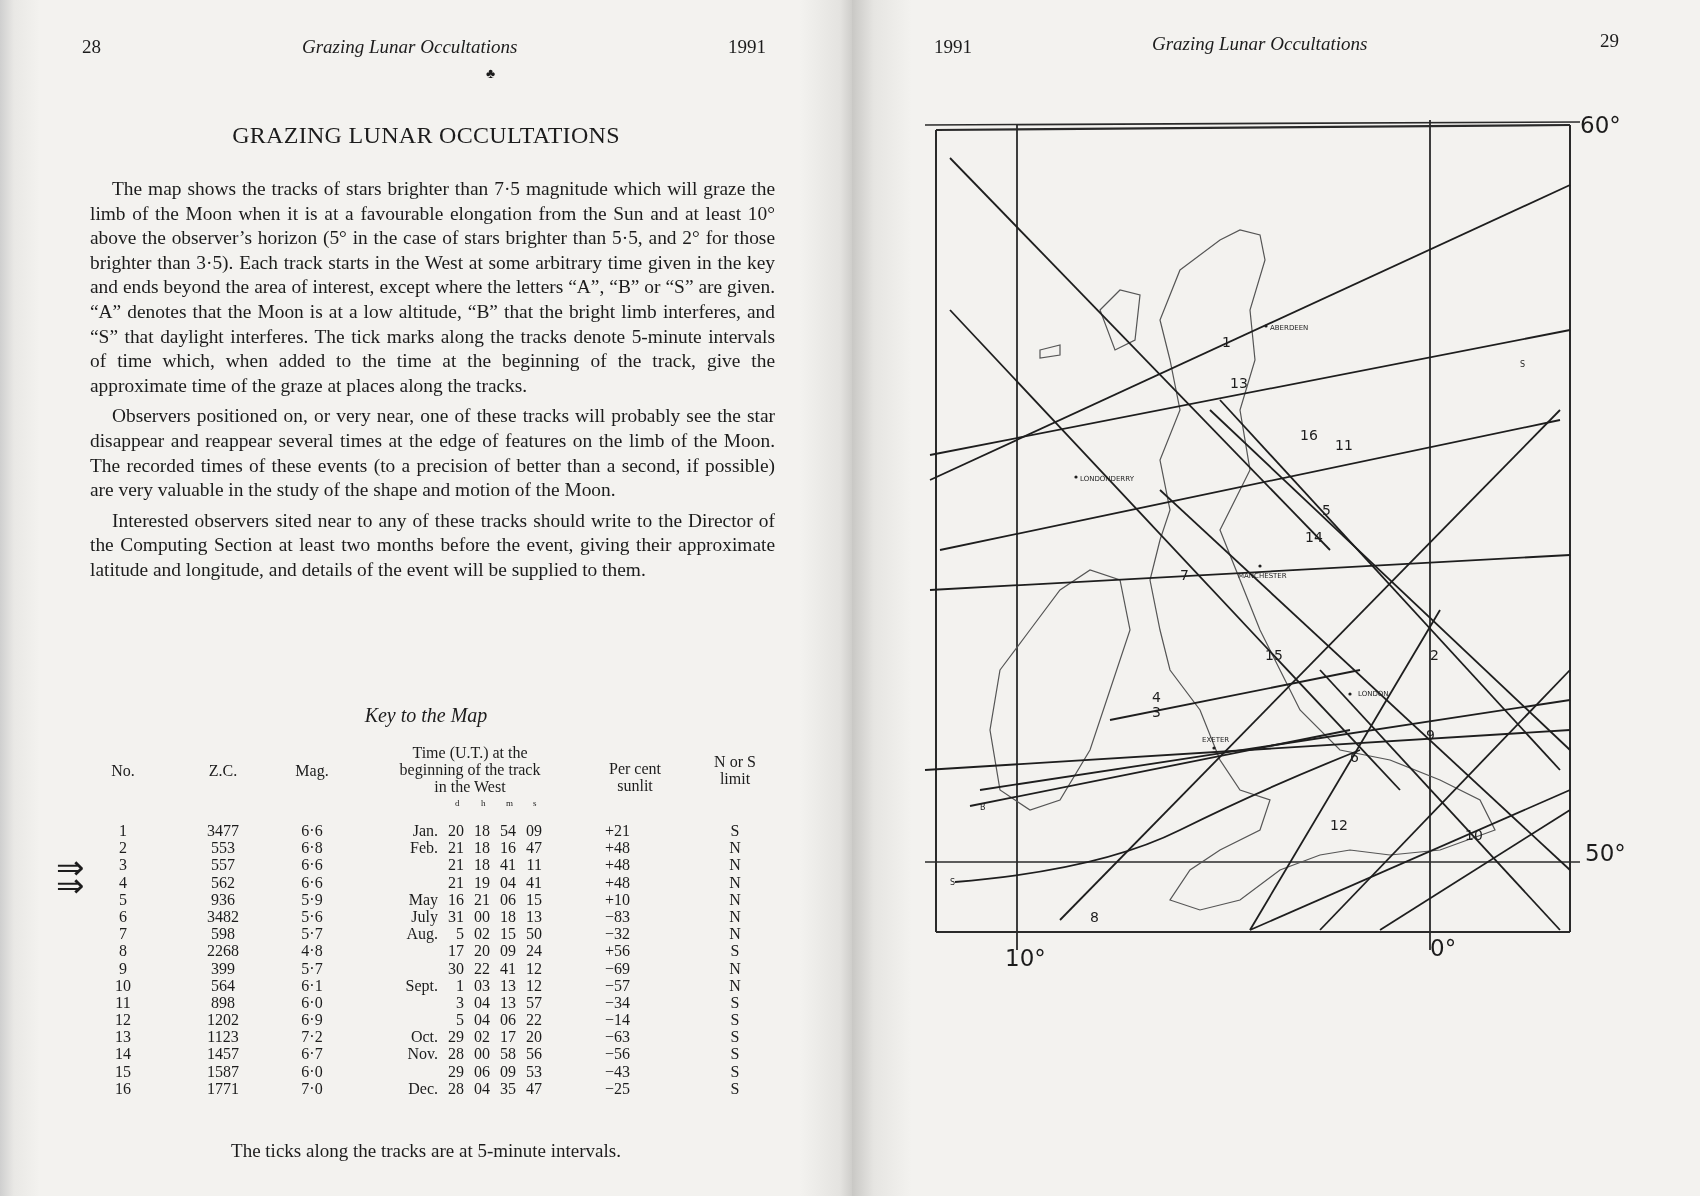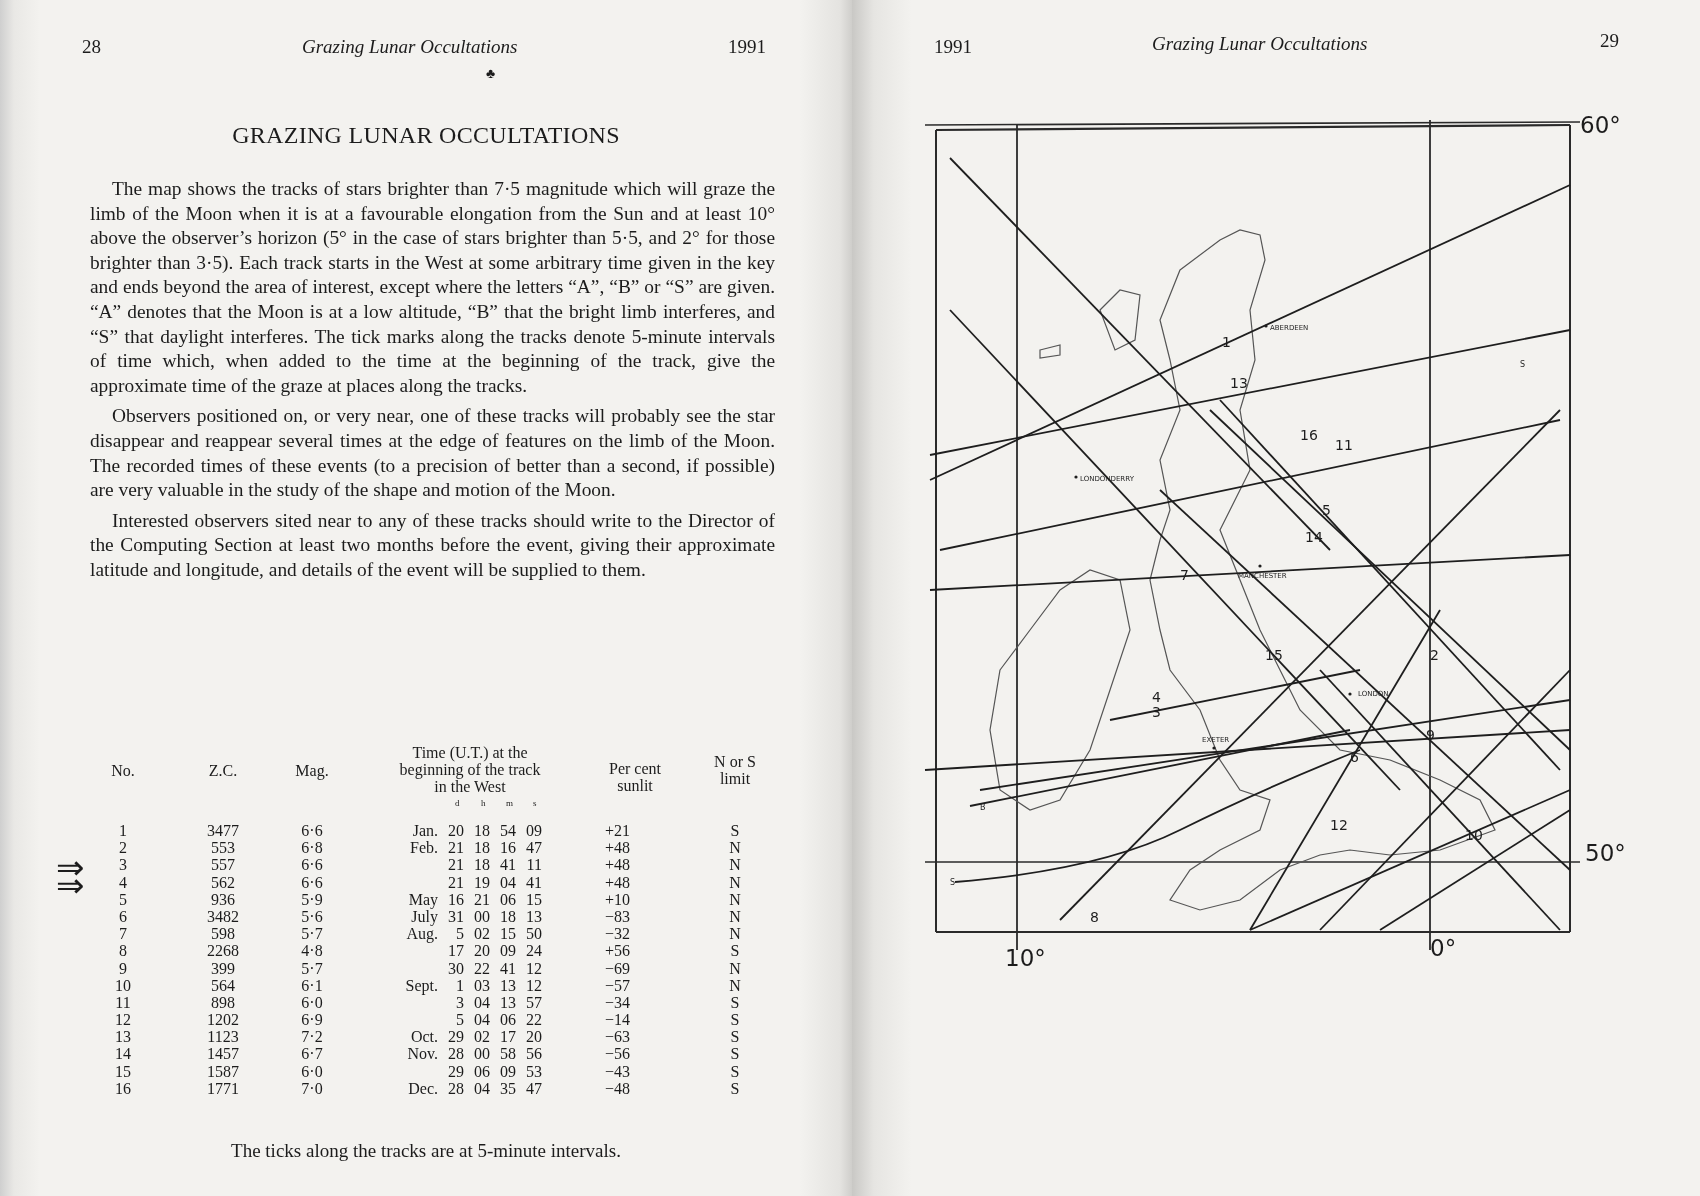--- a/index.html
+++ b/index.html
@@ -47,20 +47,21 @@
   <span class="ornament">♣</span>
 
   <h1>GRAZING LUNAR OCCULTATIONS</h1>
 
   <div class="body-text">
     <p>The map shows the tracks of stars brighter than 7·5 magnitude which will graze the limb of the Moon when it is at a favourable elongation from the Sun and at least 10° above the observer’s horizon (5° in the case of stars brighter than 5·5, and 2° for those brighter than 3·5). Each track starts in the West at some arbitrary time given in the key and ends beyond the area of interest, except where the letters “A”, “B” or “S” are given. “A” denotes that the Moon is at a low altitude, “B” that the bright limb interferes, and “S” that daylight interferes. The tick marks along the tracks denote 5-minute intervals of time which, when added to the time at the beginning of the track, give the approximate time of the graze at places along the tracks.</p>
     <p>Observers positioned on, or very near, one of these tracks will probably see the star disappear and reappear several times at the edge of features on the limb of the Moon. The recorded times of these events (to a precision of better than a second, if possible) are very valuable in the study of the shape and motion of the Moon.</p>
     <p>Interested observers sited near to any of these tracks should write to the Director of the Computing Section at least two months before the event, giving their approximate latitude and longitude, and details of the event will be supplied to them.</p>
   </div>
 
+  <div class="key-title">Key to the Map</div>
 
   <div class="key">
     <div class="kh" style="left:0;width:46px;top:22px;">No.</div>
     <div class="kh" style="left:88px;width:70px;top:22px;">Z.C.</div>
     <div class="kh" style="left:182px;width:60px;top:22px;">Mag.</div>
     <div class="kh" style="left:280px;width:180px;top:4px;">
       <div>Time (U.T.) at the</div>
       <div>beginning of the track</div>
       <div>in the West</div>
     </div>
@@ -260,21 +261,21 @@
         </div>
         <div class="row">
           <span class="c-no">16</span>
           <span class="c-zc">1771</span>
           <span class="c-mag">7·0</span>
           <span class="c-mon">Dec.</span>
           <span class="c-d">28</span>
           <span class="c-h">04</span>
           <span class="c-m">35</span>
           <span class="c-s">47</span>
-          <span class="c-pct">−48</span>
+          <span class="c-pct">−25</span>
           <span class="c-lim">S</span>
         </div>
       </div>
   </div>
 
   <span class="arrow" style="top:857px;">⇒</span>
   <span class="arrow" style="top:875px;">⇒</span>
 
   <div class="caption">The ticks along the tracks are at 5-minute intervals.</div>
 </div>

